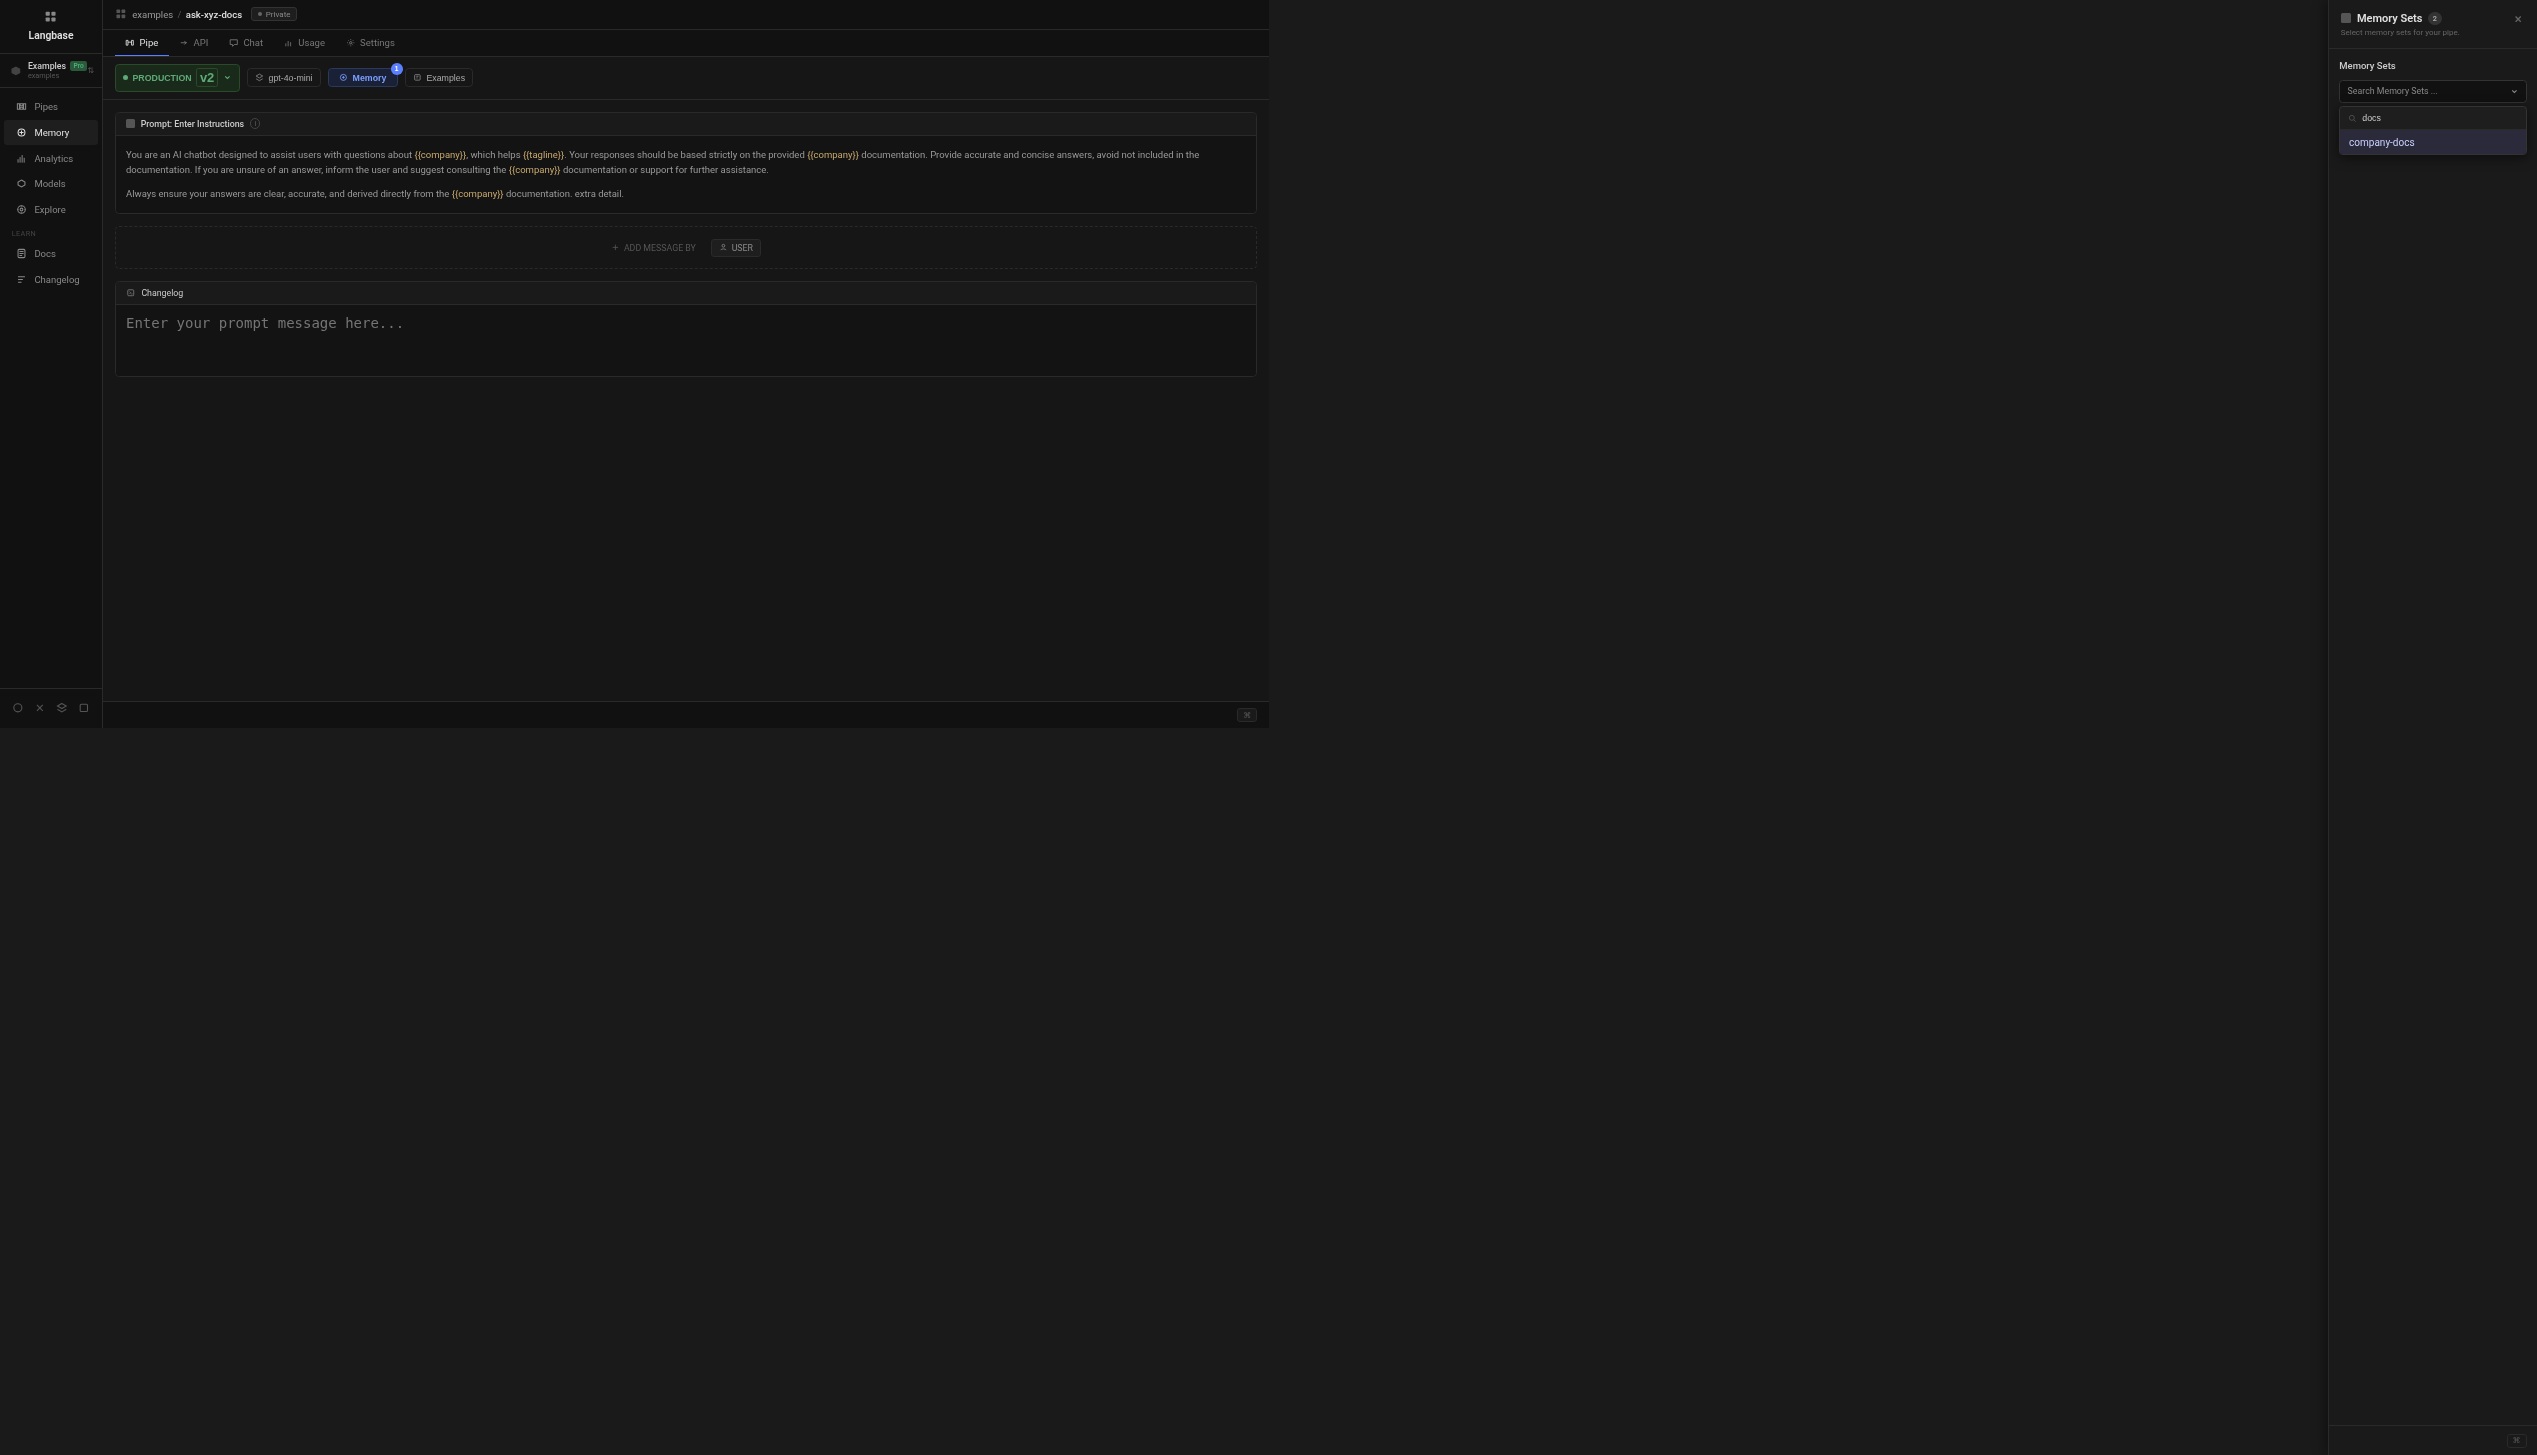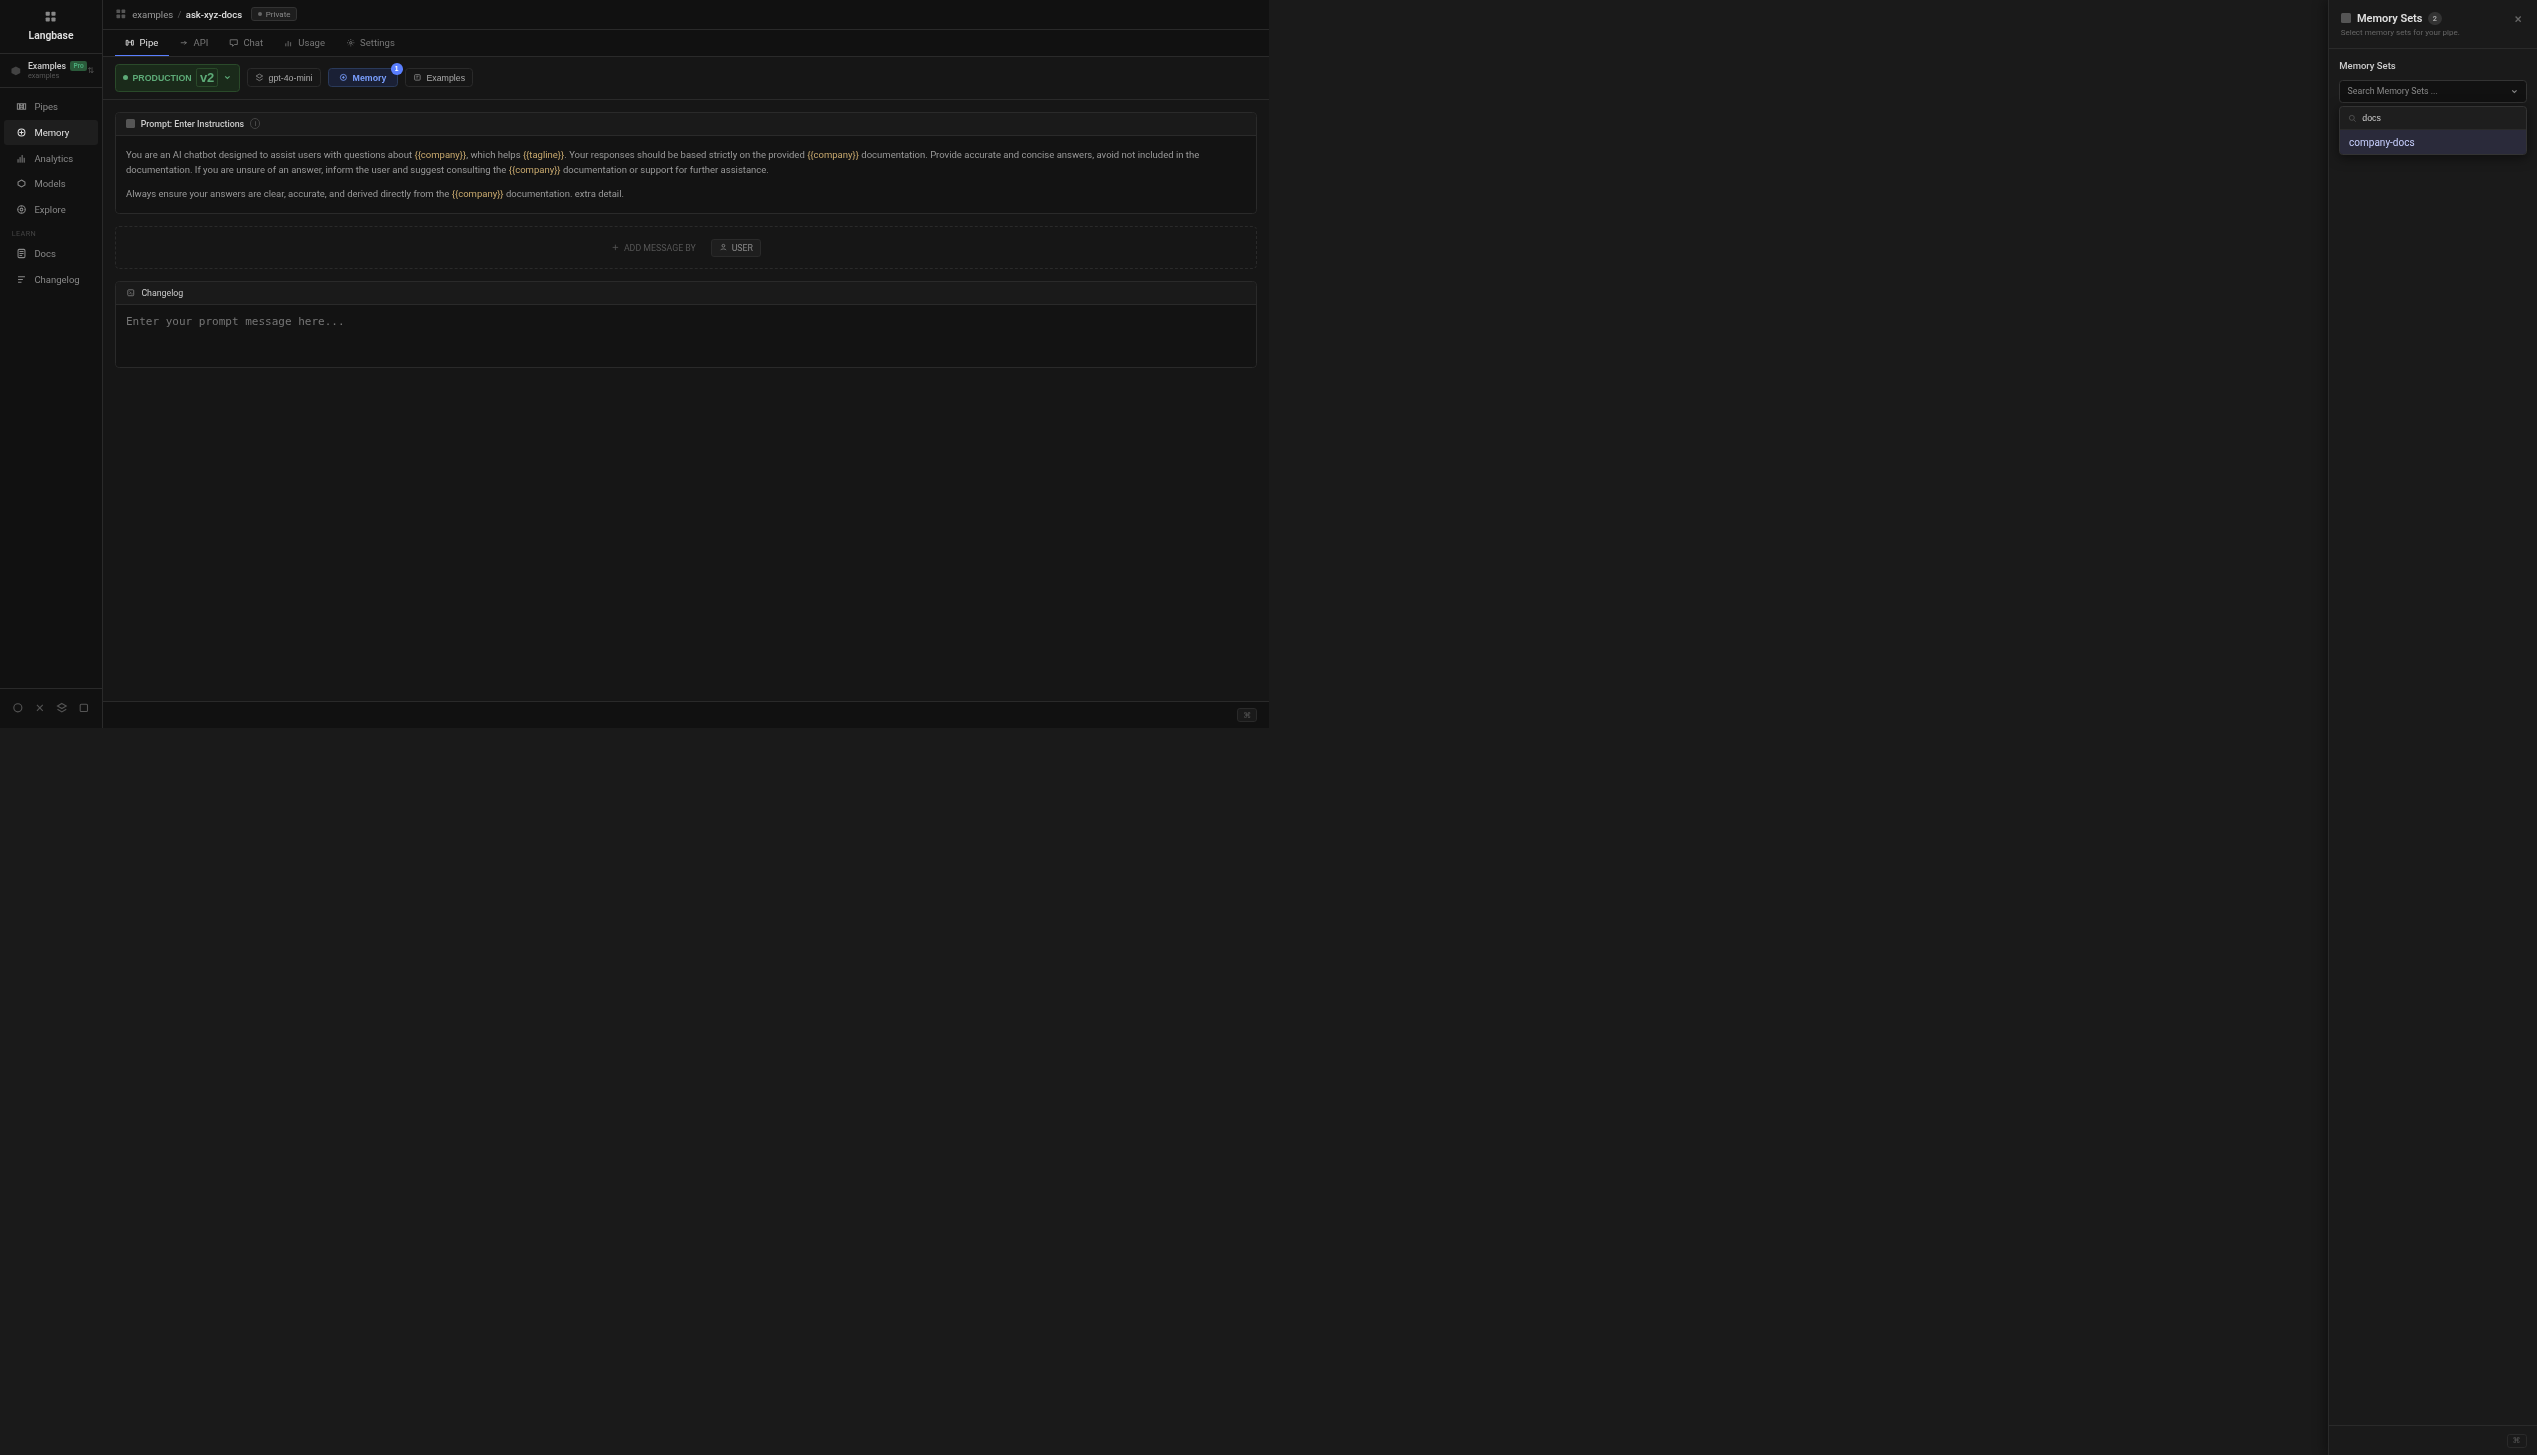--- a/index.html
+++ b/index.html
@@ -513,21 +513,21 @@
       padding: 10.3px;
       background: #131313;
       min-height: 59px;
     }
 
     .playground-input {
       background: transparent;
       border: none;
       outline: none;
       color: #555;
-      font-size: 11px;
+      font-size: 14px;
       width: 100%;
       resize: none;
     }
 
     
     .bottom-bar {
       padding: 5.9px 11.7px;
       border-top: 0.7px solid #2a2a2a;
       display: flex;
       align-items: center;

